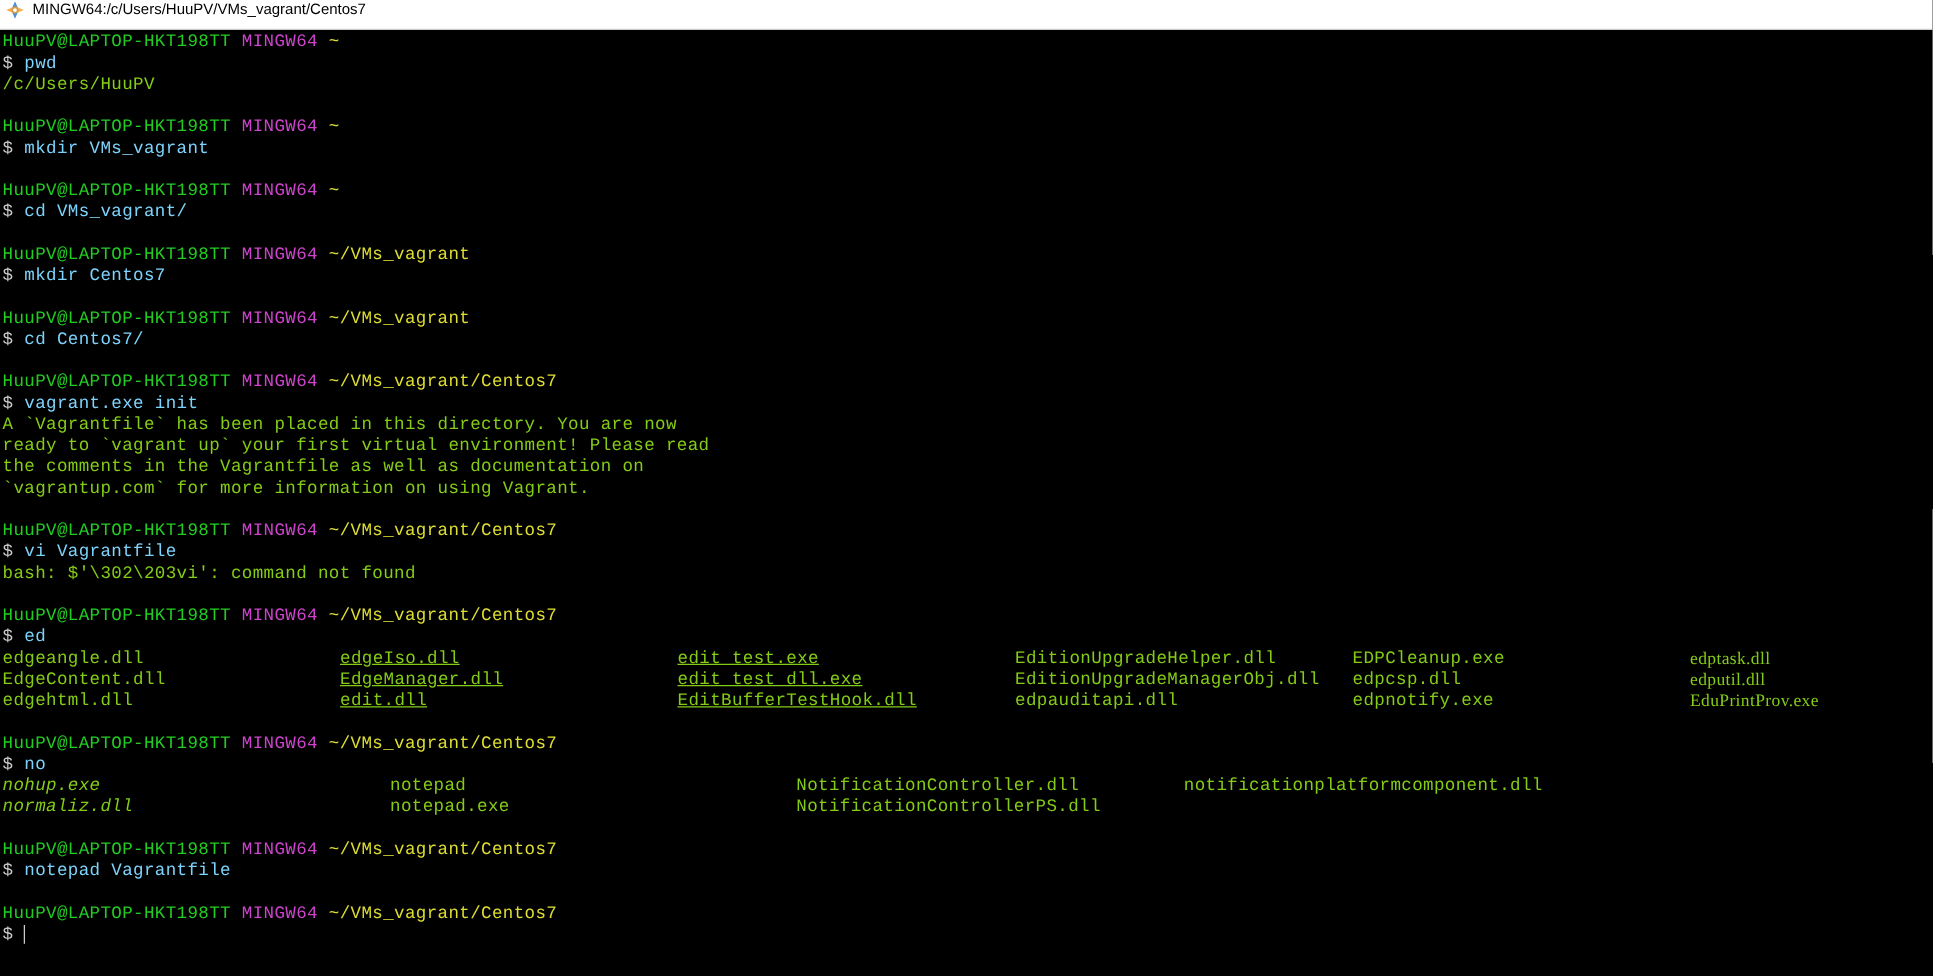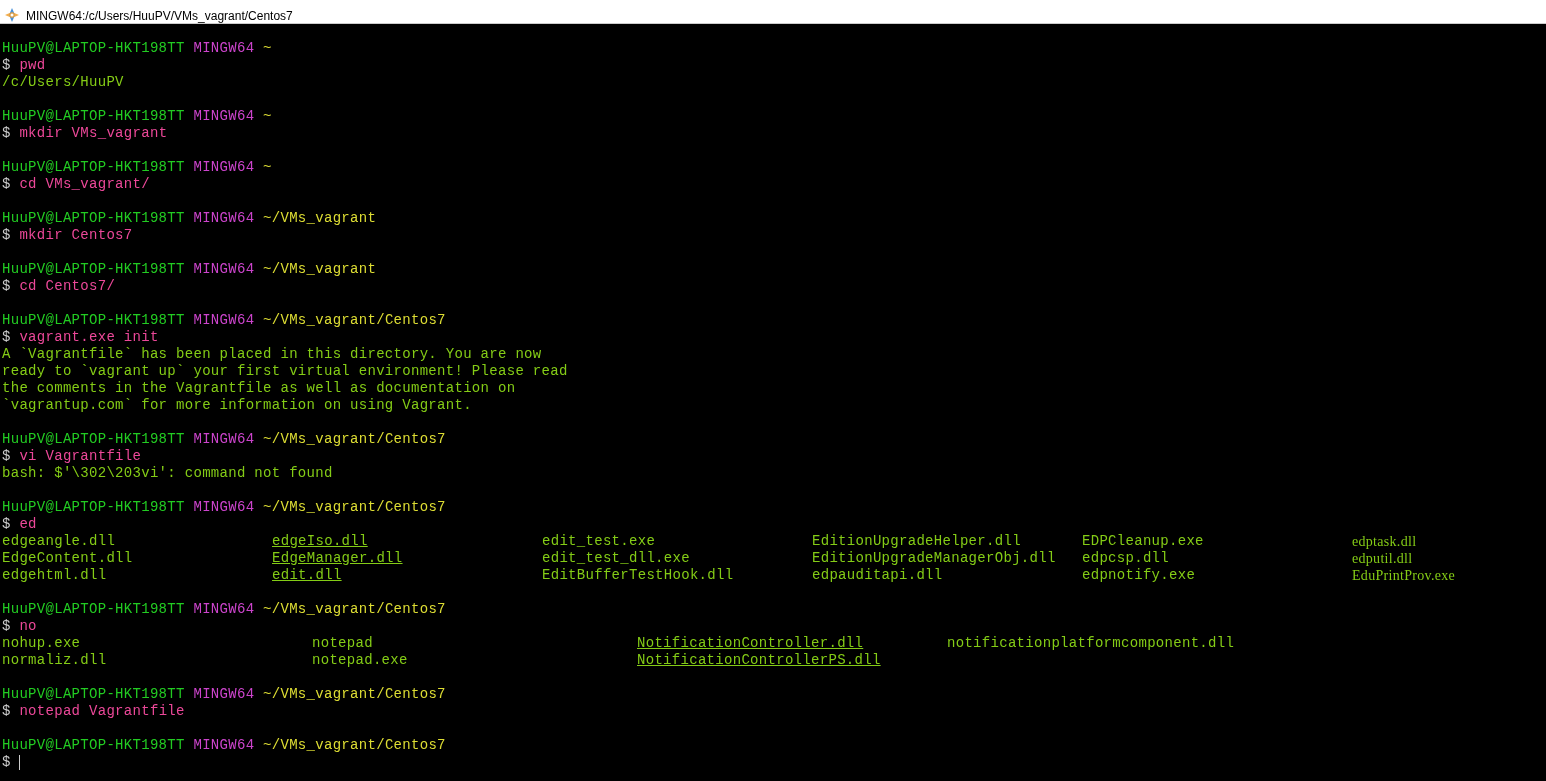--- a/index.html
+++ b/index.html
@@ -8,63 +8,63 @@
     font-size: 14px;
     background: #ffffff;
     width: 1546px;
     height: 781px;
     overflow: hidden;
   }
   .titlebar {
     background: #ffffff;
     height: 24px;
     display: flex;
-    align-items: flex-end;
+    align-items: flex-start;
     padding-left: 4px;
     border-bottom: 1px solid #cccccc;
     font-family: "Segoe UI", Tahoma, sans-serif;
     font-size: 12px;
     color: #000000;
   }
   .titlebar-icon {
     width: 16px;
     height: 16px;
     margin-right: 6px;
     position: relative;
   }
   .titlebar-icon svg { width: 16px; height: 16px; }
   .terminal {
     background: #000000;
     color: #cccccc;
     width: 100%;
     height: calc(100% - 24px);
-    padding: 16px 2px;
+    padding: 2px 2px;
     line-height: 17px;
     letter-spacing: 0.3px;
     white-space: pre;
     overflow: hidden;
   }
   .line { white-space: pre; }
   .blank { height: 17px; }
   .user { color: #22cc22; }
   .host { color: #cc44cc; }
   .path { color: #dddd33; }
   .dollar { color: #cccccc; }
-  .cmd { color: #ec4899; font-family: Liberation Mono, monospace; }
+  .cmd { color: #7dd3fc; font-family: Liberation Mono, monospace; }
   .out { color: #84cc16; }
   .row { display: flex; align-items: flex-end; }
   .c1 { width: 270px; }
   .c2 { width: 270px; text-decoration: underline; }
-  .c3 { width: 270px; }
+  .c3 { width: 270px; text-decoration: underline; }
   .c4 { width: 270px; }
   .c5 { width: 270px; }
   .c6 { width: 180px; font-family: Liberation Serif, serif; }
-  .b1 { width: 310px; }
+  .b1 { width: 310px; font-style: italic; }
   .b2 { width: 325px; }
-  .b3 { width: 310px; text-decoration: underline; }
+  .b3 { width: 310px; }
   .b4 { width: 350px; }
   .cursor {
     display: inline-block;
     width: 1px;
     height: 15px;
     background: #cccccc;
     vertical-align: middle;
   }
 </style>
 </head>

